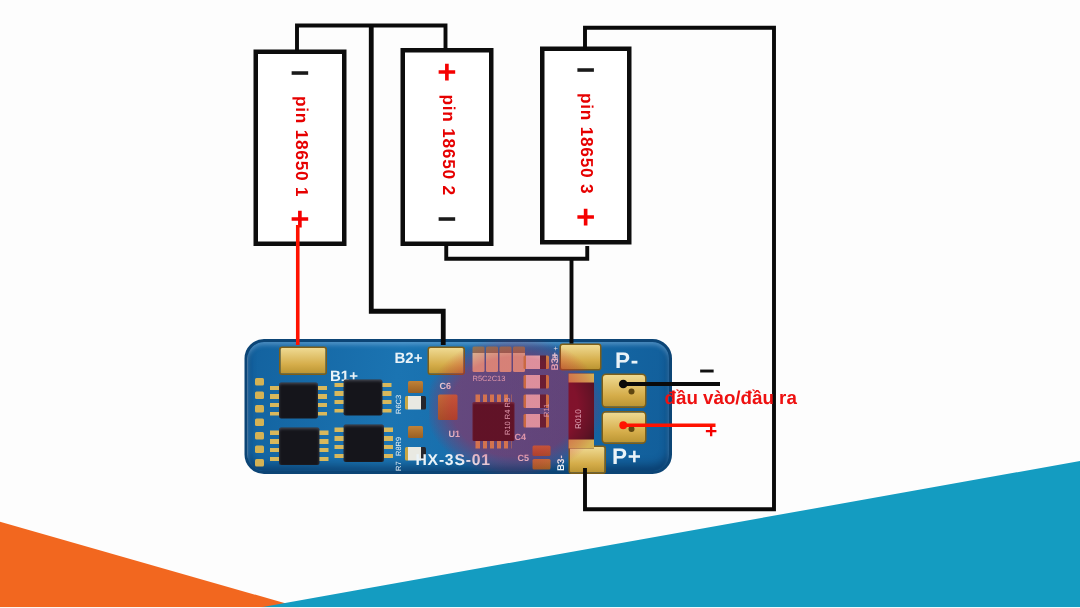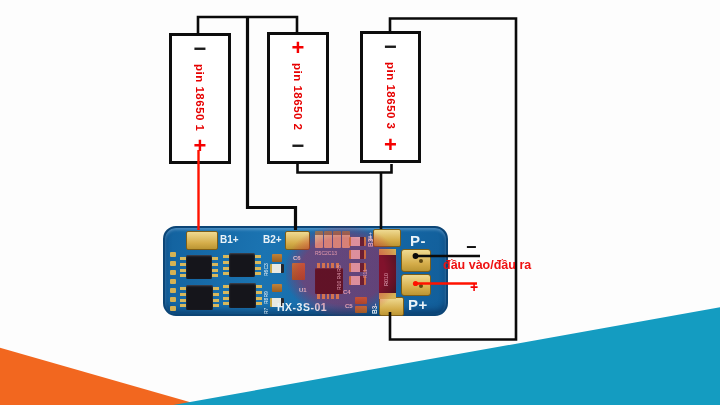--- a/index.html
+++ b/index.html
@@ -79,21 +79,21 @@
     <div class="pad" style="left:120px;top:3px;width:25px;height:19px;"></div>
     <div class="pad" style="left:208px;top:1px;width:28px;height:18px;"></div>
     <div class="pad" style="left:214px;top:69px;width:25px;height:19px;"></div>
     <div class="pad" style="left:236px;top:21px;width:30px;height:23px;border-radius:3px;">
       <span class="hole" style="left:17px;top:9px;"></span>
     </div>
     <div class="pad" style="left:236px;top:46px;width:30px;height:22px;border-radius:3px;">
       <span class="hole" style="left:17px;top:9px;"></span>
     </div>
 
-    <span class="silk mid" style="left:55px;top:7px;">B1+</span>
+    <span class="silk mid" style="left:55px;top:19px;">B1+</span>
     <span class="silk mid" style="left:98px;top:7px;">B2+</span>
     <span class="silk tiny rot" style="left:203px;top:19px;font-weight:bold;font-size:6.5px;">B3+</span>
     <span class="silk tiny rot" style="left:207px;top:86px;font-weight:bold;font-size:6.5px;">B3-</span>
     <span class="silk big" style="left:245px;top:5px;">P-</span>
     <span class="silk big" style="left:243px;top:69px;">P+</span>
     <span class="silk tiny" style="left:204px;top:3px;">+</span>
     <span class="silk tiny" style="left:203px;top:9px;">⊞</span>
 
     <div class="goldpad" style="left:5px;top:24px;width:6px;height:5px;"></div>
     <div class="goldpad" style="left:5px;top:33px;width:6px;height:5px;"></div>

